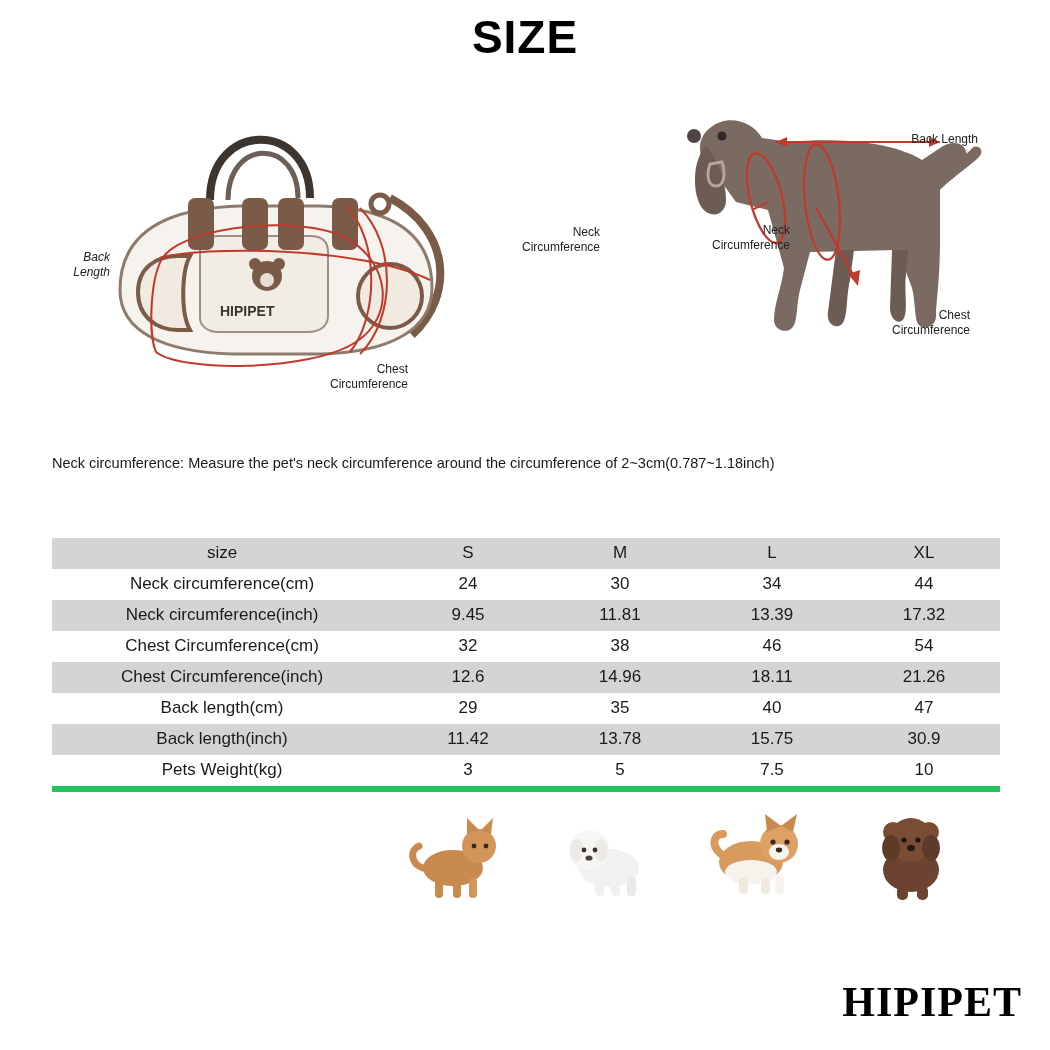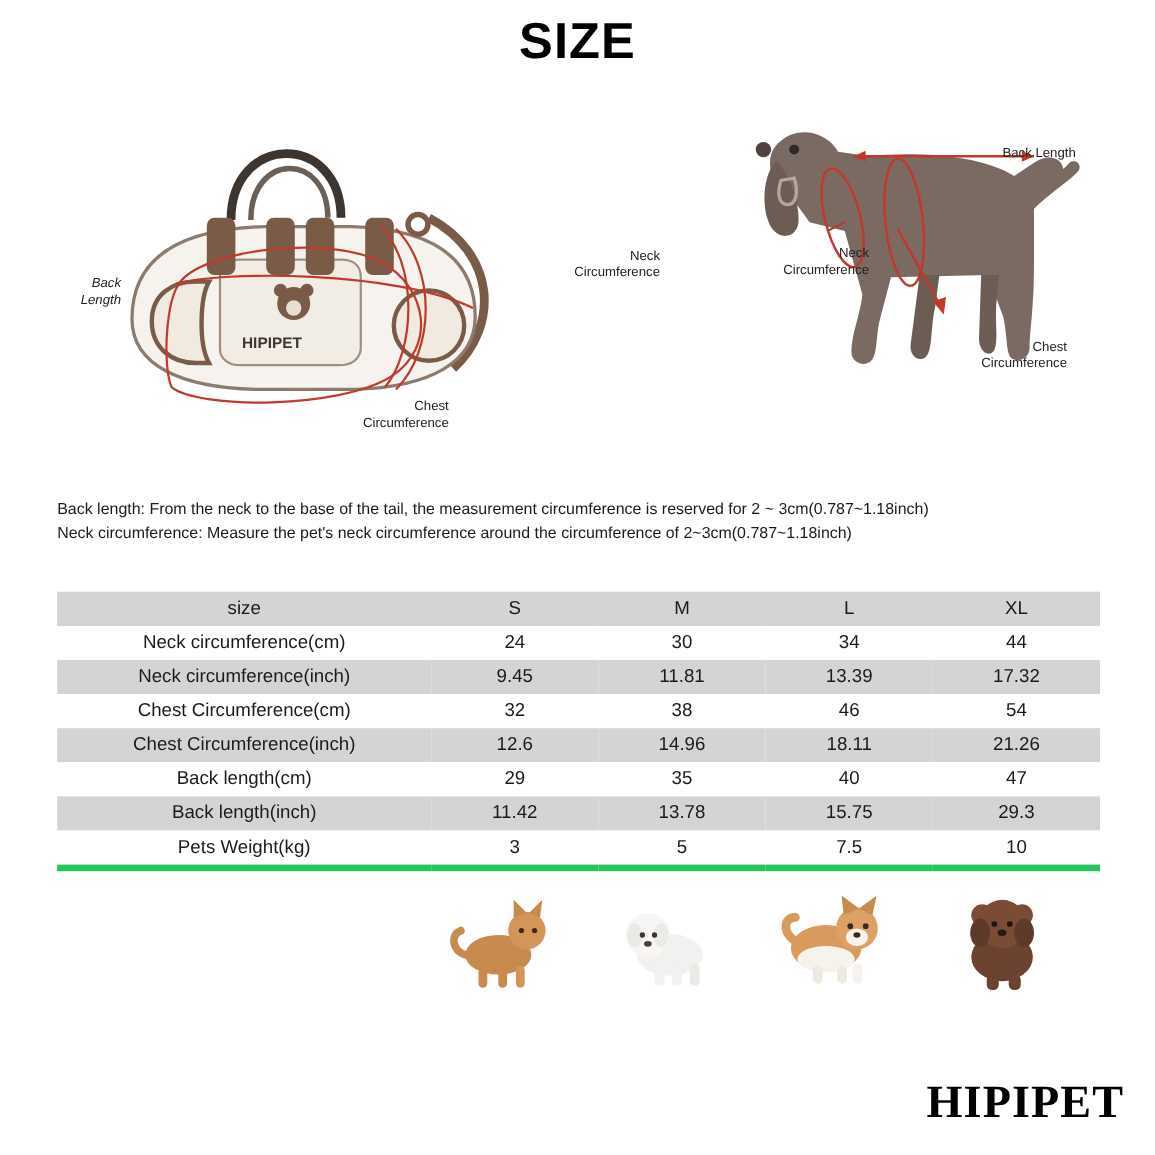--- a/index.html
+++ b/index.html
@@ -225,21 +225,20 @@
 
     <div class="anno-label" style="left:168px; top:42px; width:170px;">Back Length</div>
     <div class="anno-label" style="left:0px; top:133px; width:150px;">Neck
 Circumference</div>
     <div class="anno-label" style="left:160px; top:218px; width:170px;">Chest
 Circumference</div>
   </div>
 </div>
 
 <div id="description">
-  <div>Back length: From the neck to the base of the tail, the measurement circumference is reserved for 2 ~ 3cm(0.787~1.18inch)</div>
   <div>Neck circumference: Measure the pet's neck circumference around the circumference of 2~3cm(0.787~1.18inch)</div>
 </div>
 
 <table id="size-table">
   <thead>
     <tr class="header-row shaded">
       <th class="rowlabel">size</th>
       <th class="val">S</th>
       <th class="val">M</th>
       <th class="val">L</th>
@@ -280,21 +279,21 @@
       <td class="val">29</td>
       <td class="val">35</td>
       <td class="val">40</td>
       <td class="val">47</td>
     </tr>
     <tr class="shaded">
       <td class="rowlabel">Back length(inch)</td>
       <td class="val">11.42</td>
       <td class="val">13.78</td>
       <td class="val">15.75</td>
-      <td class="val">29.3</td>
+      <td class="val">30.9</td>
     </tr>
     <tr class="plain last-row">
       <td class="rowlabel">Pets Weight(kg)</td>
       <td class="val">3</td>
       <td class="val">5</td>
       <td class="val">7.5</td>
       <td class="val">10</td>
     </tr>
   </tbody>
 </table>

